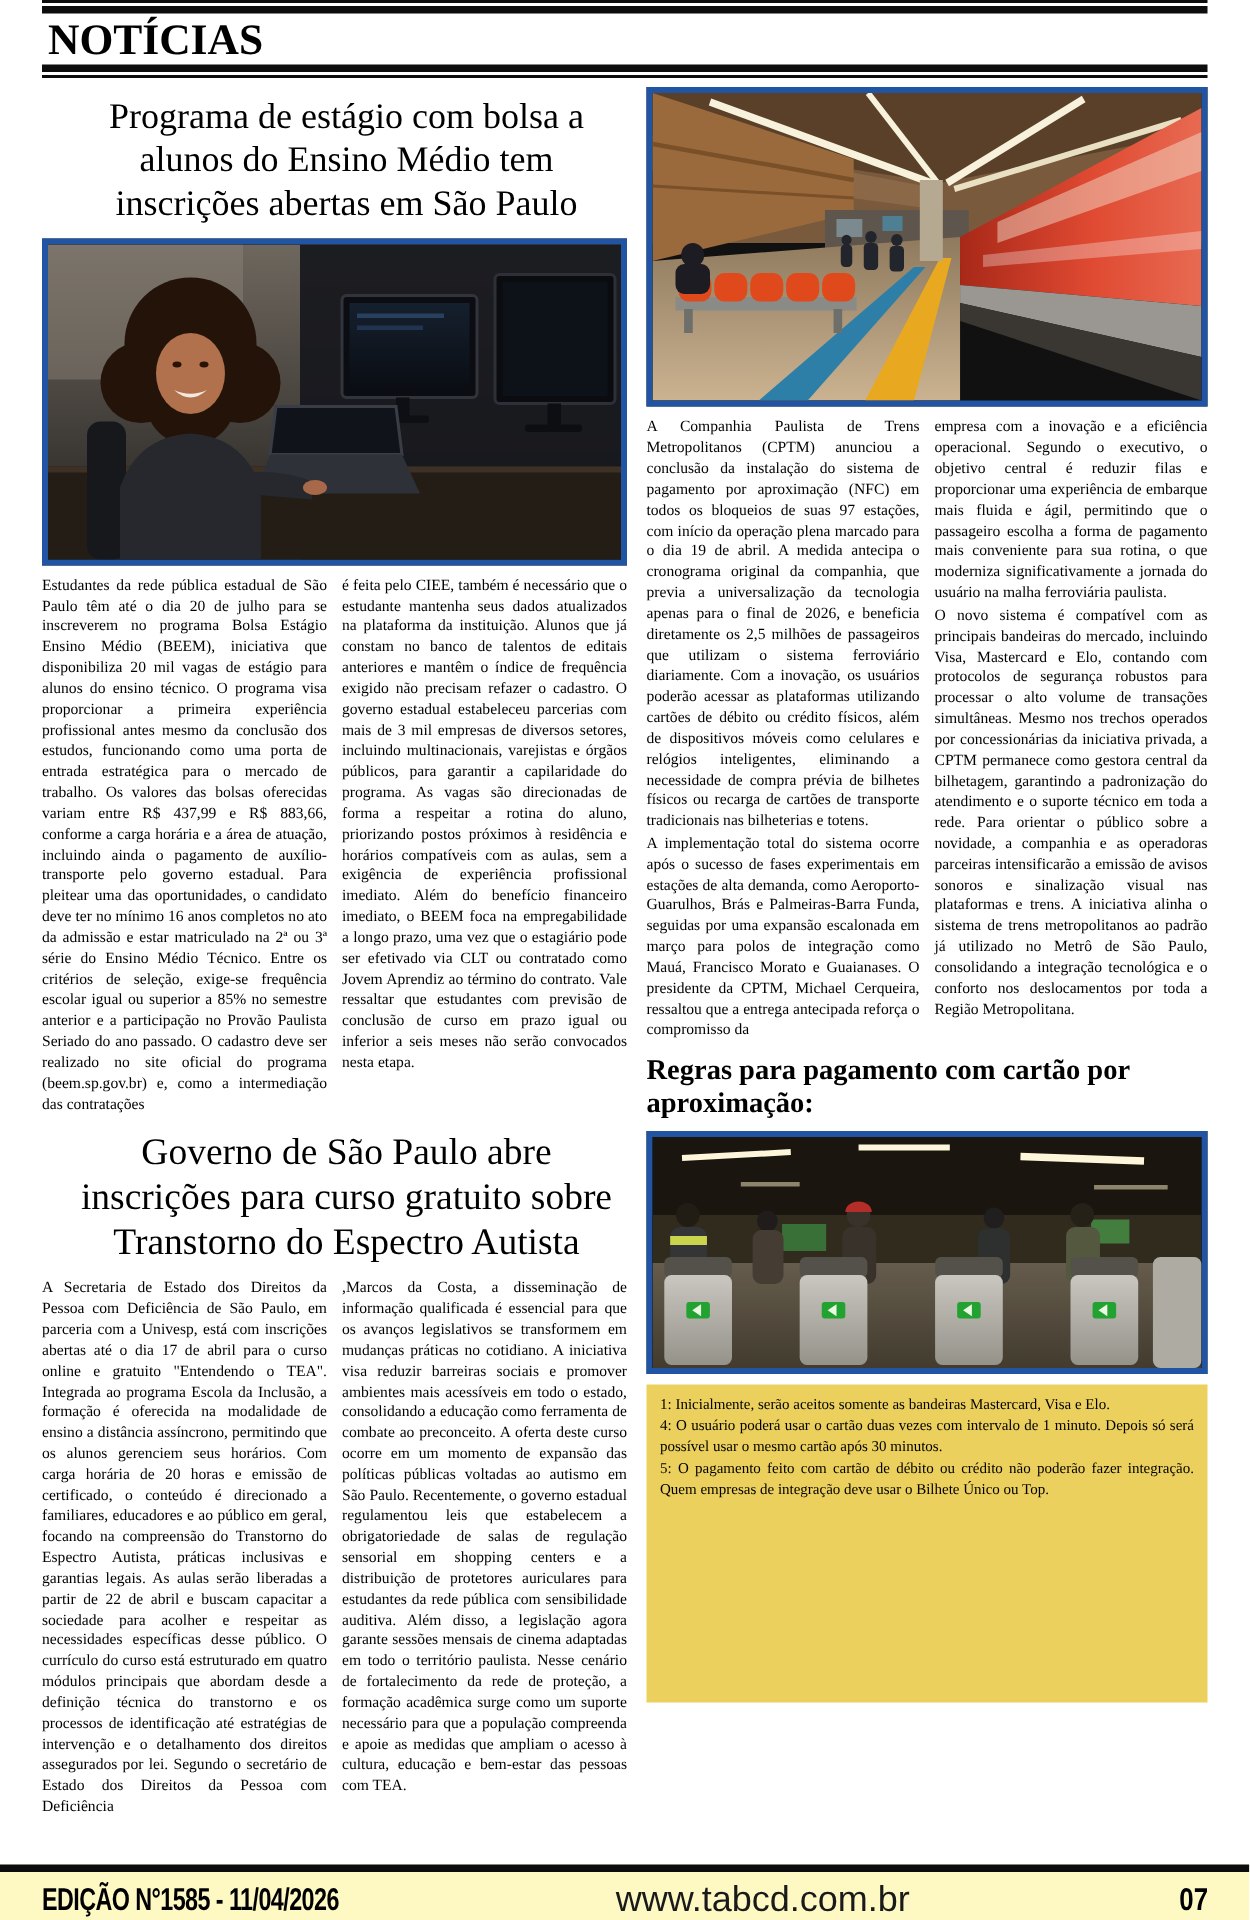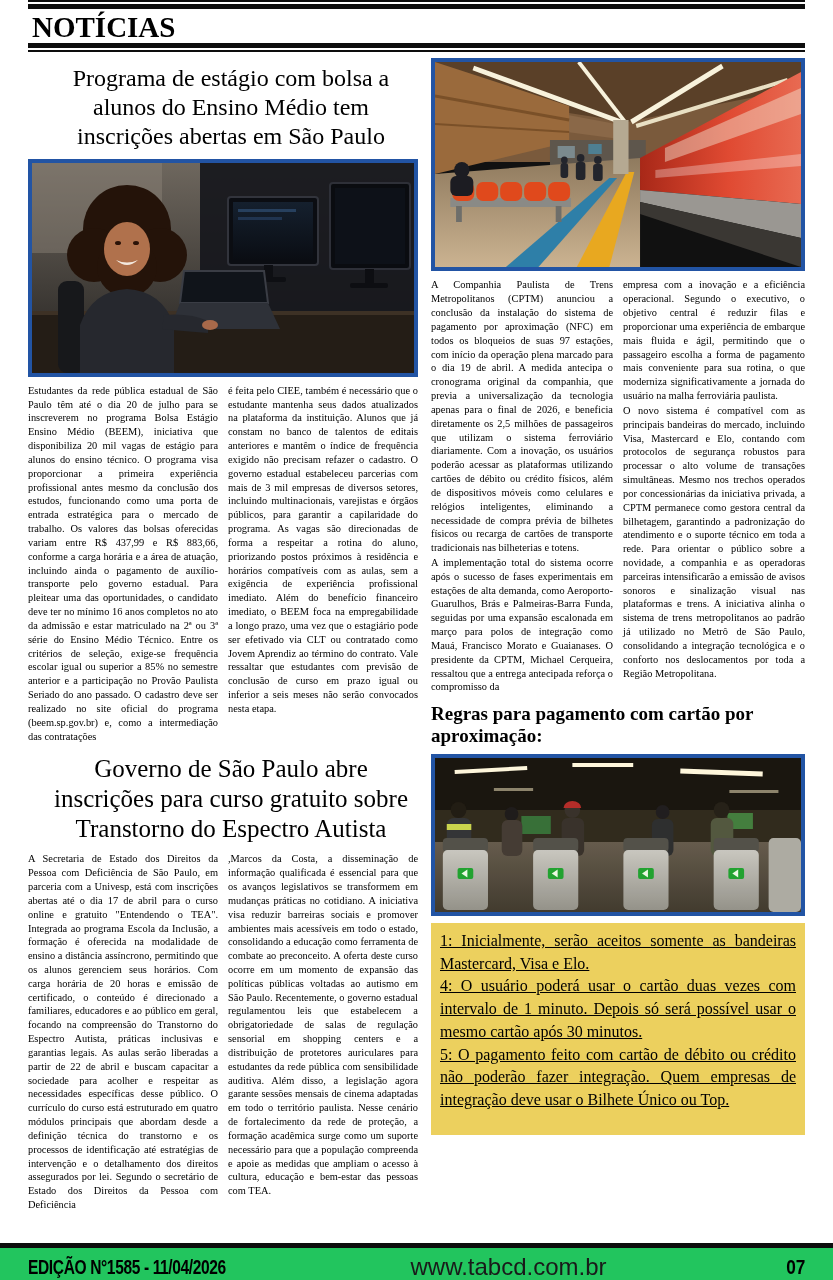--- a/index.html
+++ b/index.html
@@ -37,29 +37,28 @@
   .body-col { flex: 1 1 0; font-size: 10.4px; line-height: 1.33; text-align: justify; }
   .body-col p { margin: 0 0 1px 0; }
 
   .rules-title {
     font-size: 19px; font-weight: bold; text-align: left;
     margin: 8px 0 7px 0; line-height: 1.15;
   }
   .rules-box {
     background: #ecd05e;
     padding: 7px 9px 8px 9px;
-    font-size: 16px; line-height: 1.42; text-align: justify;
+    font-size: 10px; line-height: 1.42; text-align: justify;
     min-height: 212px;
-    text-decoration: underline;
   }
   .rules-box p { margin: 0; }
 
   .page-footer {
     position: absolute; left: 0; right: 0; bottom: 0;
-    height: 37px; background: #22c55e;
+    height: 37px; background: #fef9c3;
   }
   .page-footer .rule-thick { margin: 0 0 4px 0; }
   .footer-row {
     display: flex; align-items: center; justify-content: space-between;
     padding: 1px 28px 6px 28px;
     font-family: "Liberation Sans", sans-serif;
   }
   .edition {
     font-weight: bold; font-size: 21px; letter-spacing: -0.5px;
     transform: scaleX(0.74); transform-origin: left center; white-space: nowrap;

